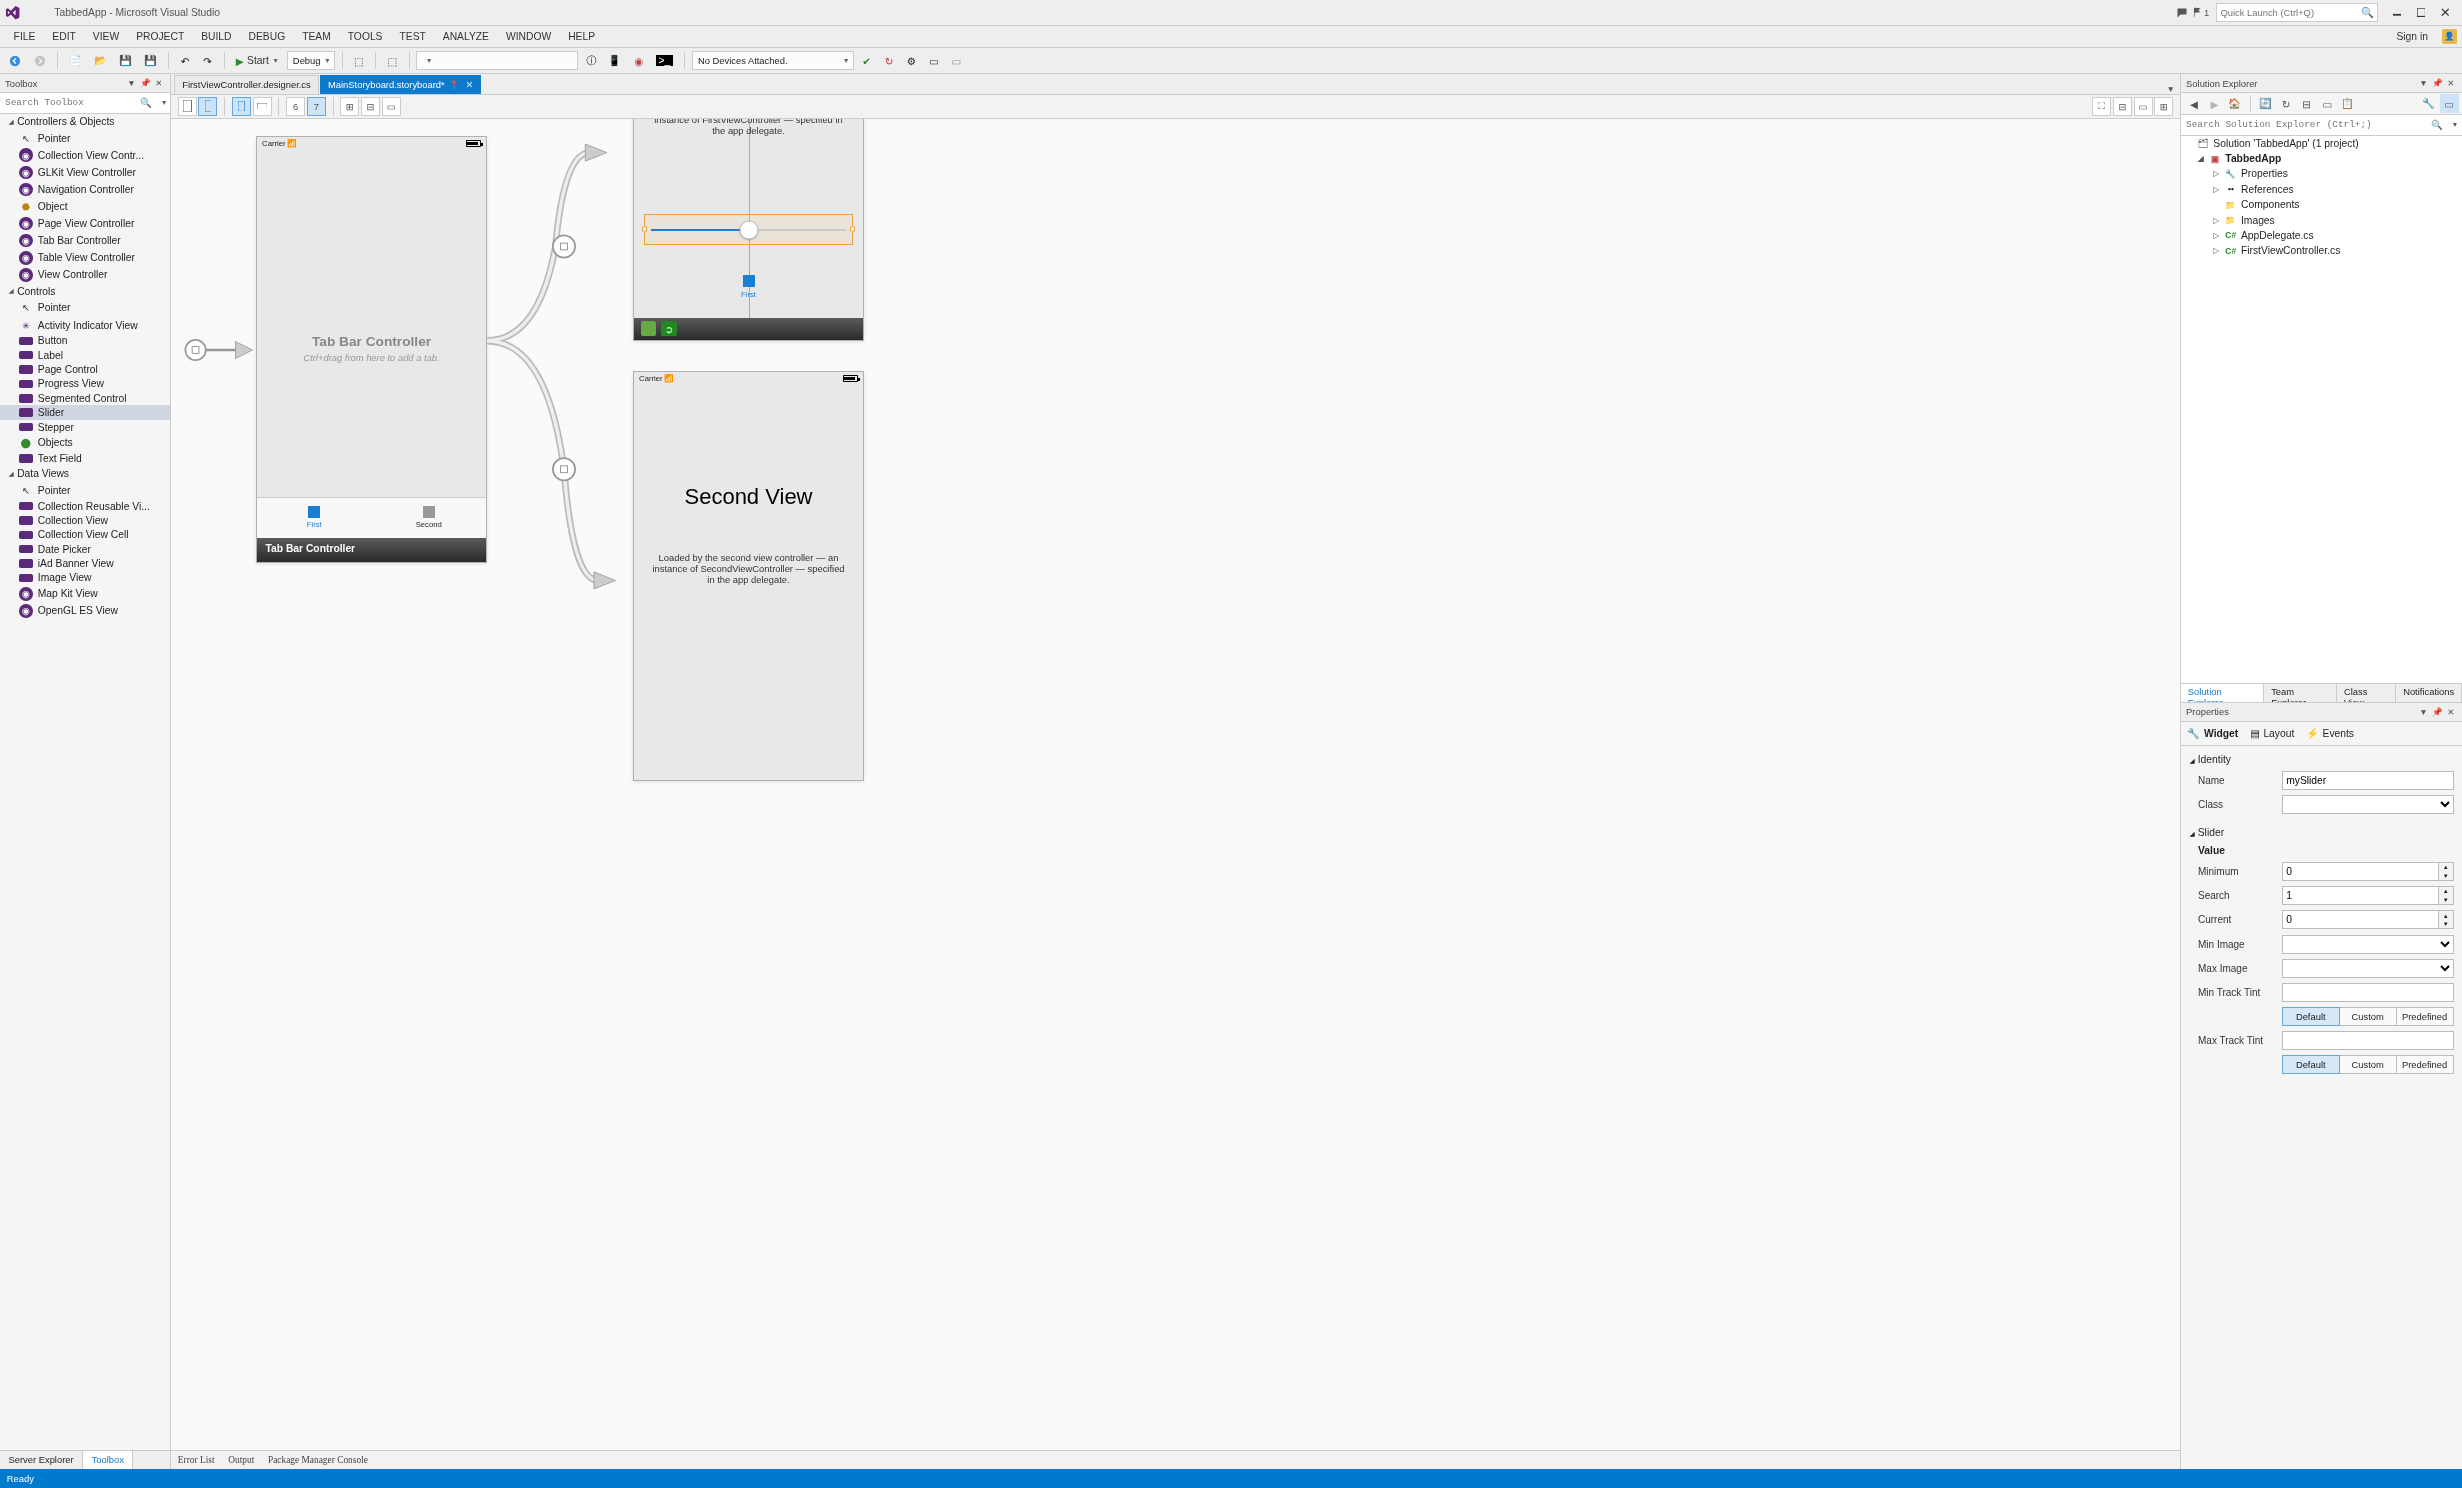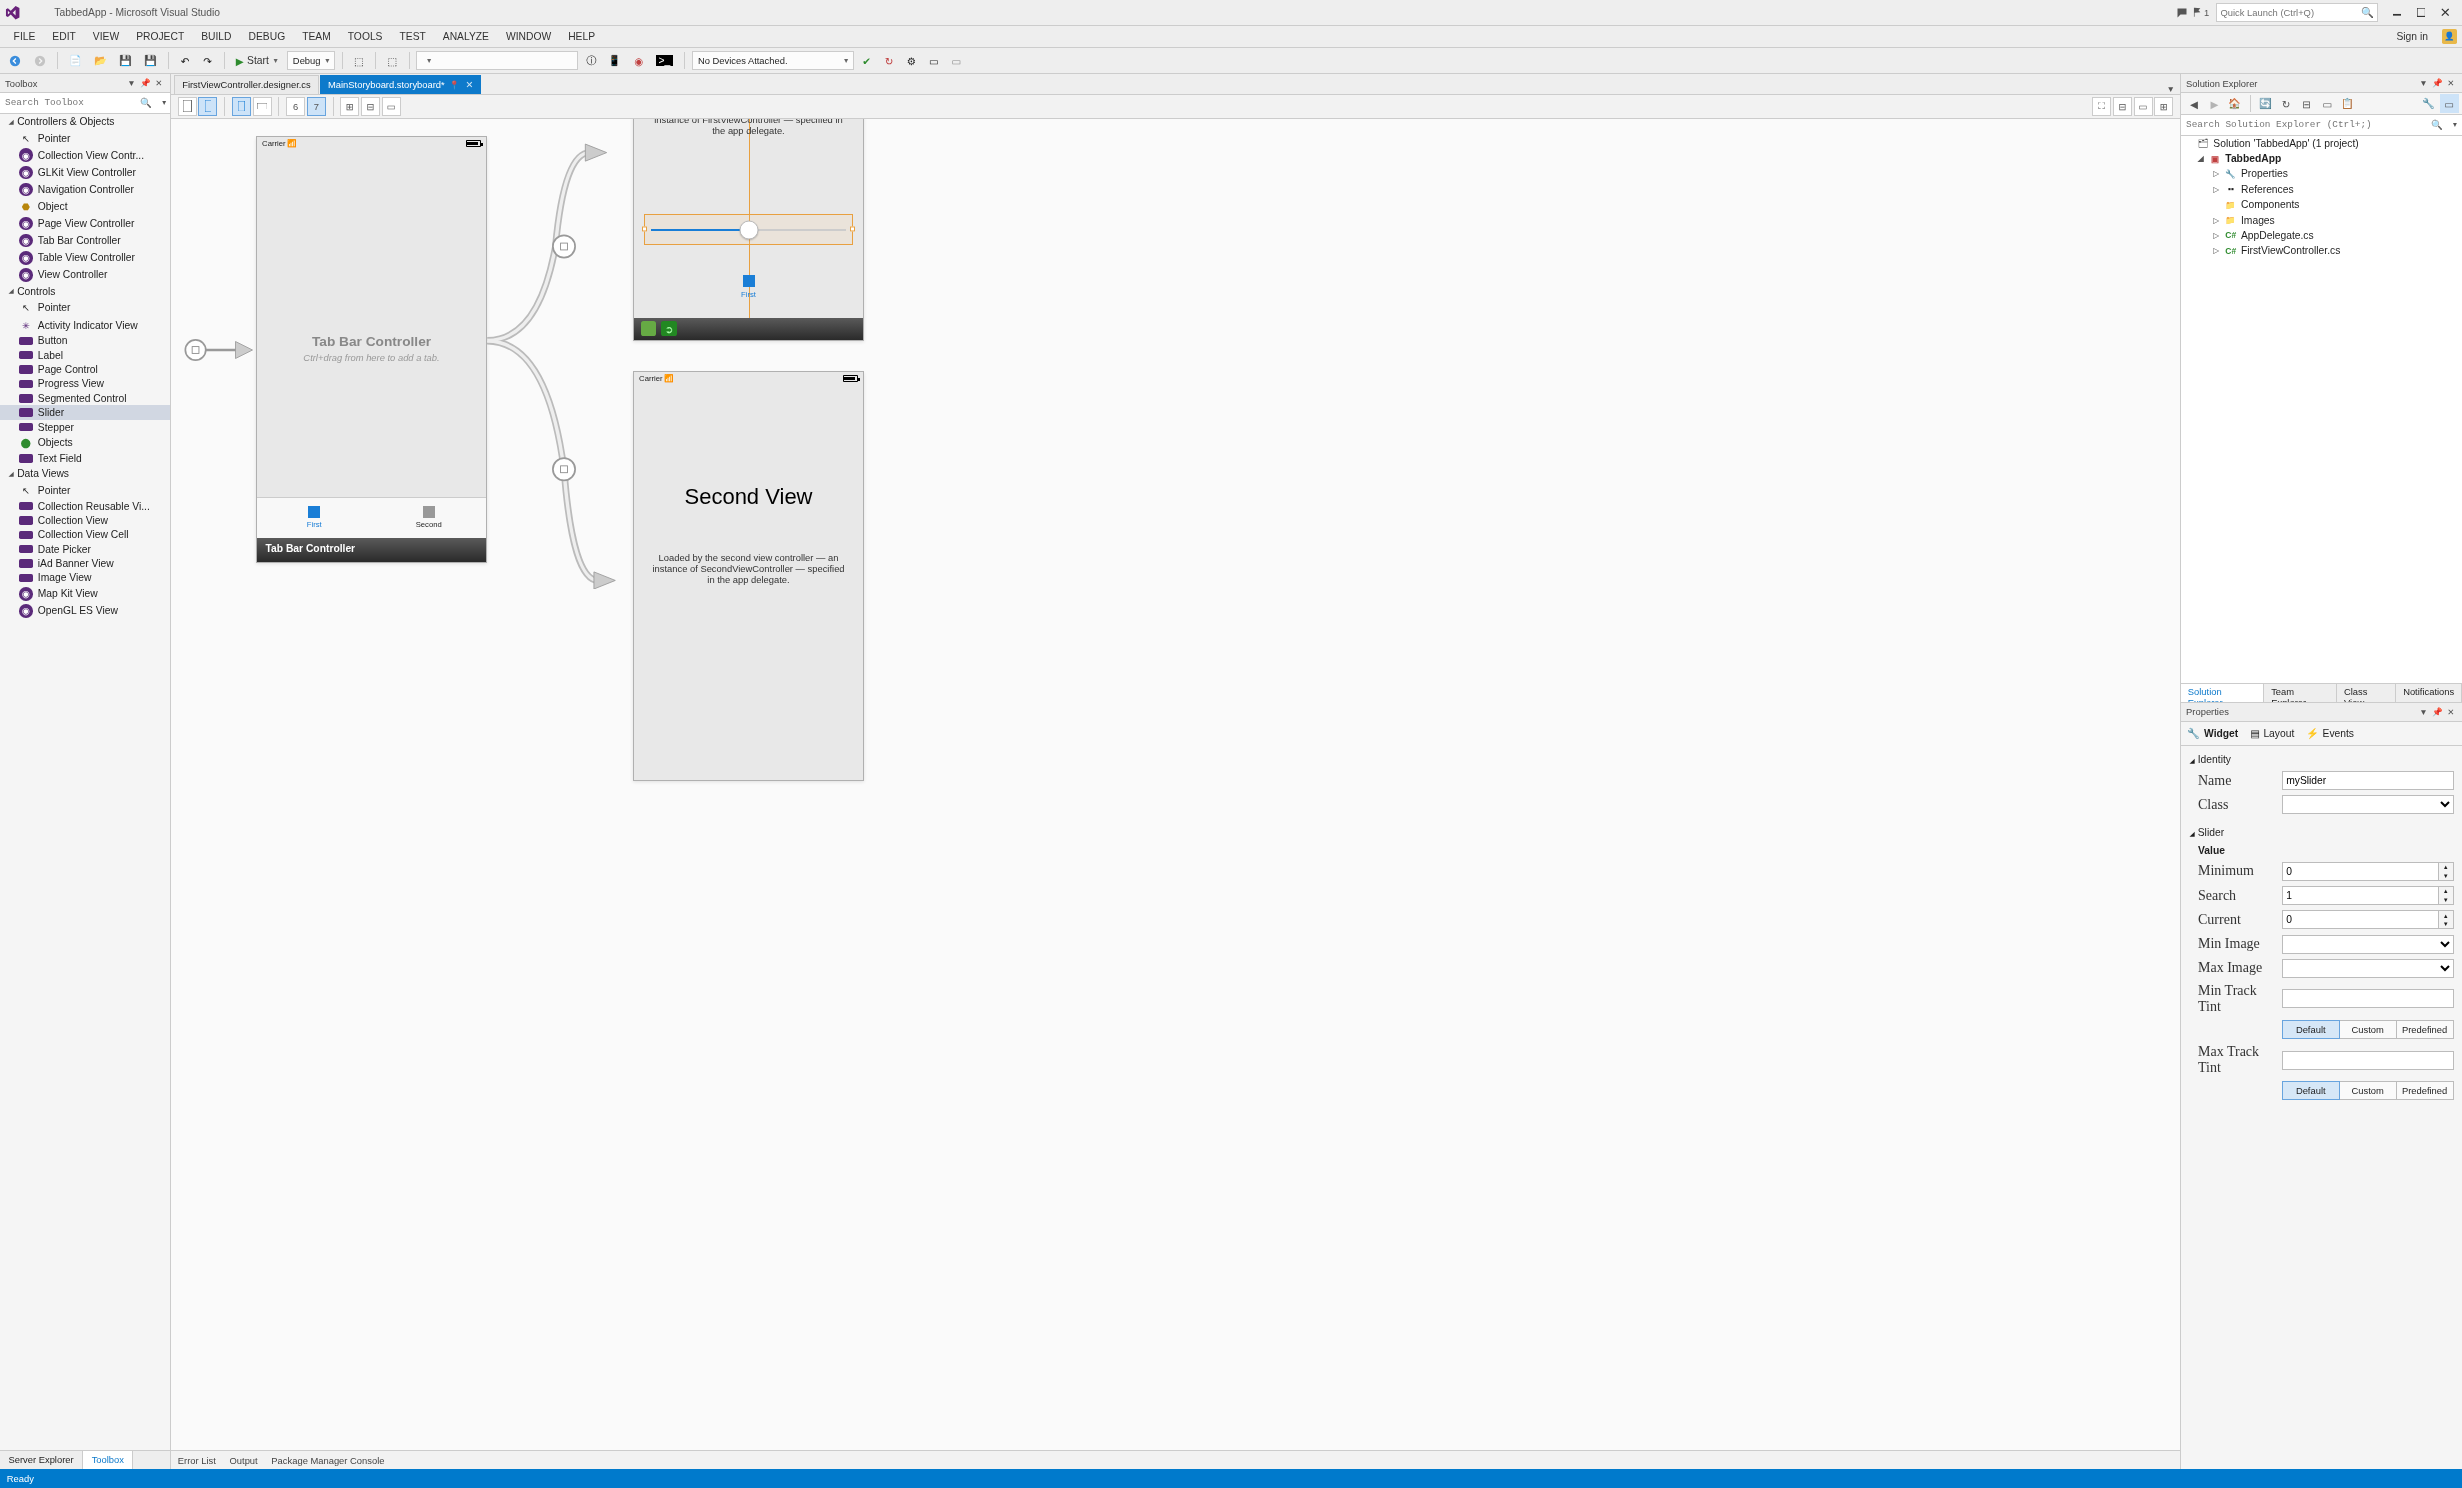--- a/index.html
+++ b/index.html
@@ -118,40 +118,40 @@
 
 .properties { flex: 0 0 auto; display: flex; flex-direction: column; border-top: 0.9px solid #ccc; background: #f5f5f5; height: 55%; }
 .prop-tabs { height: 24px; display: flex; align-items: center; padding: 0 6.8px; gap: 12px; border-bottom: 0.9px solid #ccc; font-size: 10.3px; }
 .prop-tab { display: flex; align-items: center; gap: 3.4px; cursor: pointer; padding: 3.4px 0; }
 .prop-tab.active { font-weight: 600; }
 .prop-body { flex:1; overflow-y: auto; padding: 5.1px 8.5px; }
 .prop-section { margin-bottom: 6.8px; }
 .prop-section-h { font-size: 10.3px; padding: 3.4px 0; display:flex; align-items:flex-end; gap:3px; cursor:pointer; }
 .prop-section-h .arrow { font-size:6.8px; }
 .prop-row { display: flex; align-items: center; padding: 2.6px 0 2.6px 8.5px; gap: 6.8px; }
-.prop-row label { width: 77px; font-size: 14px; color: #333; font-family: Liberation Serif, serif; }
+.prop-row label { width: 77px; font-size: 10px; color: #333; }
 .prop-row input, .prop-row select { flex: 1; height: 19px; border: 0.9px solid #bcbcbc; padding: 0 3.4px; font-size: 10.3px; background:#fff; }
 .prop-row .stepper { display: flex; flex: 1; }
 .prop-row .stepper input { flex:1; border-right: none; }
 .prop-row .stepper .sp-btns { display:flex; flex-direction:column; border:0.9px solid #bcbcbc; }
 .prop-row .stepper .sp-btns div { width:13.7px; height:8.5px; font-size:6px; display:flex; align-items:center; justify-content:center; cursor:pointer; background:#f4f4f4; }
 .prop-row .btn-group { display:flex; flex:1; gap:0; }
 .prop-row .btn-group .bg-btn { flex:1; height:19px; border:0.9px solid #bcbcbc; background:#fafafa; font-size:9.4px; display:flex; align-items:center; justify-content:center; cursor:pointer; }
 .prop-row .btn-group .bg-btn + .bg-btn { border-left:none; }
 .prop-row .btn-group .bg-btn.active { background:#d6e7f7; border-color:#68a4de; position:relative; z-index:1; }
 .prop-sub-h { font-size:10.3px; font-weight:600; padding:3.4px 0 3.4px 8.5px; }
 
 
 .bottom-tabs { height: 19px; display: flex; border-top: 0.9px solid #ccc; background: #eee; font-size: 9.4px; }
 .bottom-tabs .bt { padding: 2.6px 8.5px; cursor: pointer; border-right: 0.9px solid #ccc; }
 .bottom-tabs .bt.active { background:#fff; color:#0e7acb; }
 
 
 .bottom-row { height: 19px; display: flex; align-items: center; padding: 0 6.8px; gap: 13.7px; font-size: 9.4px; border-top: 0.9px solid #ccc; background: #f2f2f2; color:#444; }
-.bottom-row .br-item { cursor: pointer; }
+.bottom-row .br-item { cursor: pointer; font-family: Liberation Serif, serif; }
 .statusbar-vs { height: 19px; background: #007acc; color:#fff; display:flex; align-items:center; padding: 0 6.8px; font-size:9.4px; }
 
 svg { display:block; }
 </style>
 </head>
 <body>
 
 <div class="titlebar">
   <svg class="vs-logo" viewBox="0 0 32 32">
       <path fill="#68217a" d="M22 2l8 4v20l-8 4-10-10-6 5-4-2V9l4-2 6 5L22 2zm0 8l-6 6 6 6V10zM6 12v8l4-4-4-4z"></path>

